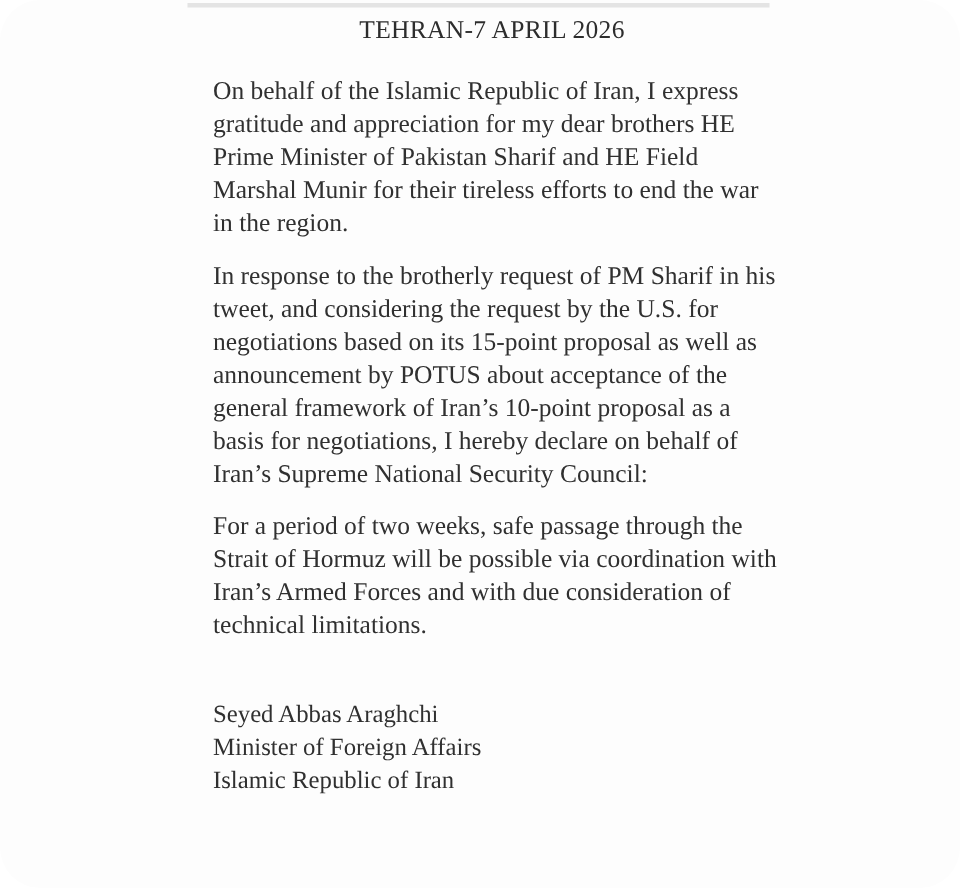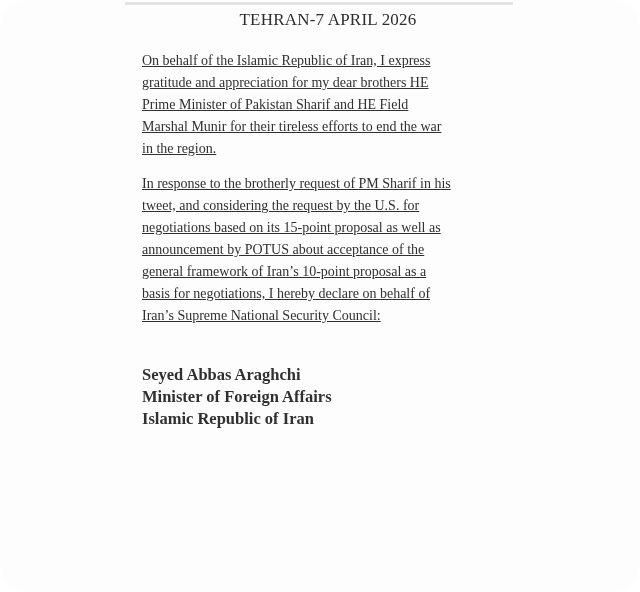--- a/index.html
+++ b/index.html
@@ -34,30 +34,28 @@
   .doc-title {
     font-size: 17px;
     line-height: 24px;
     text-align: center;
     letter-spacing: 0.2px;
     white-space: pre;
     margin: 0 0 18px 0;
     color: #2d2d2d;
   }
   .para {
-    font-size: 14px;
+    font-size: 17px;
     line-height: 22px;
     white-space: pre;
     margin: 0 0 13px 0;
     overflow: visible;
-    text-decoration: underline;
   }
   .signature {
     margin-top: 37px;
-    font-weight: bold;
   }
   .sig-line {
     font-size: 16.5px;
     line-height: 22px;
     white-space: pre;
   }
 </style>
 </head>
 <body>
 
@@ -75,20 +73,24 @@
 
     <div class="para">In response to the brotherly request of PM Sharif in his
 tweet, and considering the request by the U.S. for
 negotiations based on its 15-point proposal as well as
 announcement by POTUS about acceptance of the
 general framework of Iran’s 10-point proposal as a
 basis for negotiations, I hereby declare on behalf of
 Iran’s Supreme National Security Council:</div>
 
 
+    <div class="para">For a period of two weeks, safe passage through the
+Strait of Hormuz will be possible via coordination with
+Iran’s Armed Forces and with due consideration of
+technical limitations.</div>
 
     <div class="signature">
       <div class="sig-line">Seyed Abbas Araghchi</div>
       <div class="sig-line">Minister of Foreign Affairs</div>
       <div class="sig-line">Islamic Republic of Iran</div>
     </div>
   </div>
 </div>
 
 </body></html>

